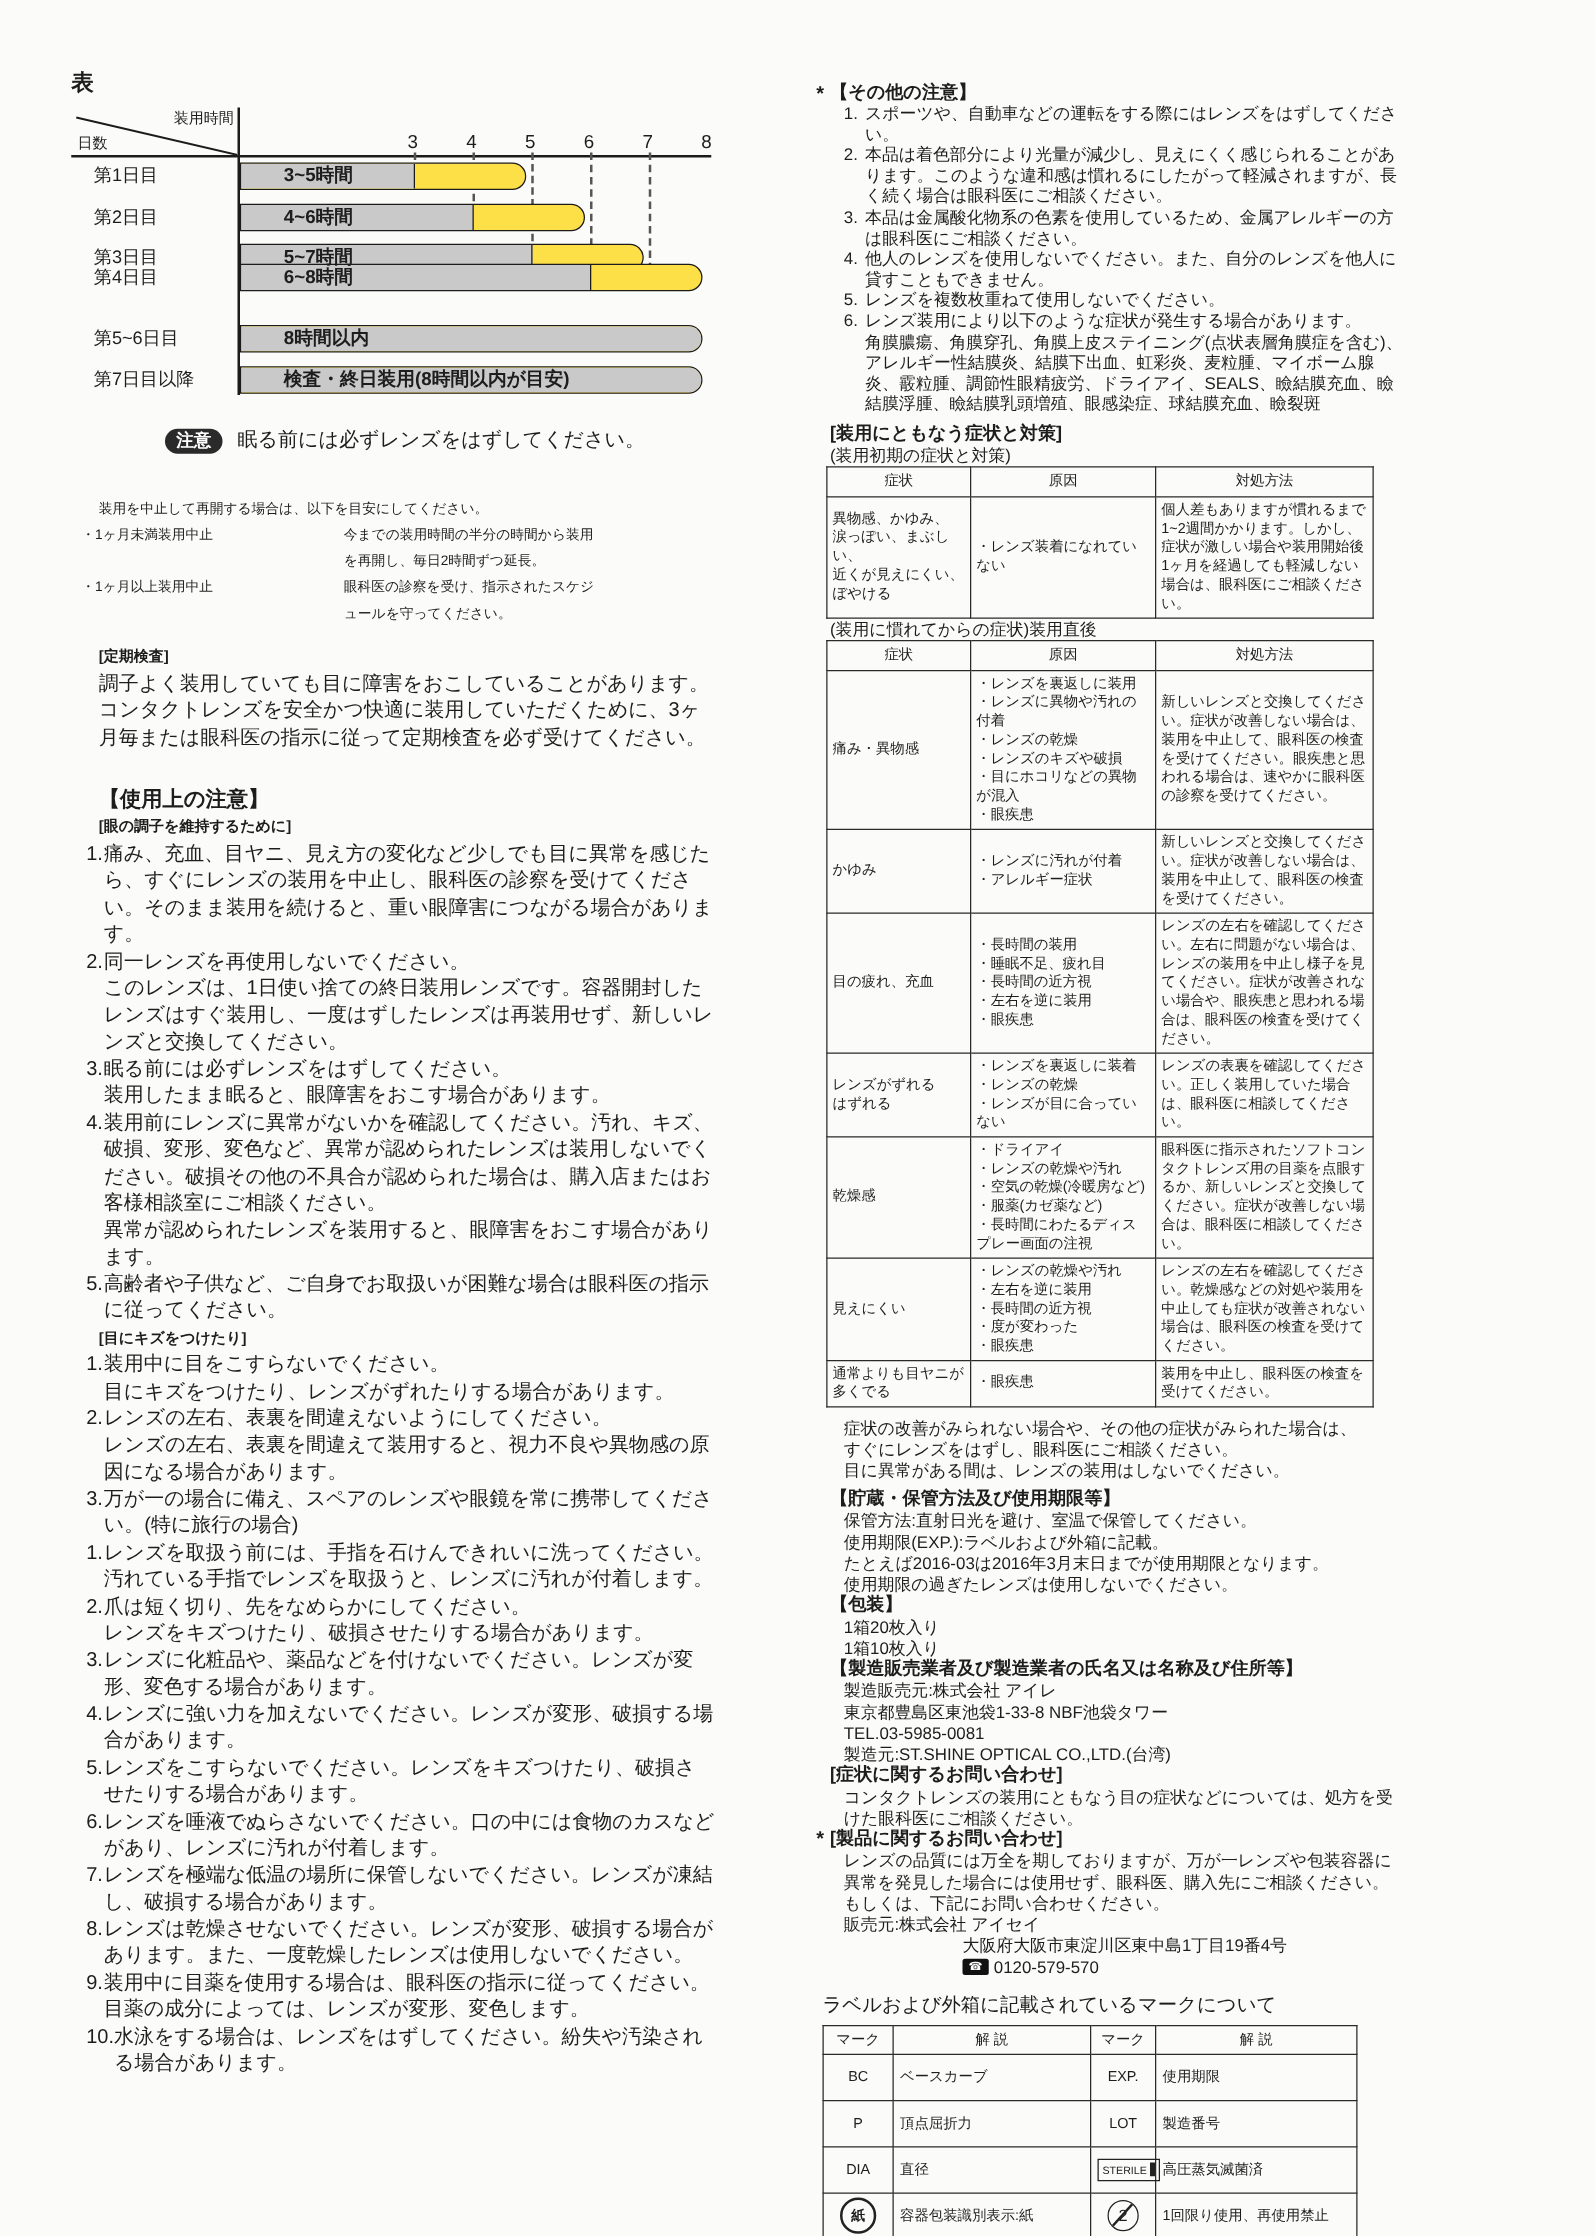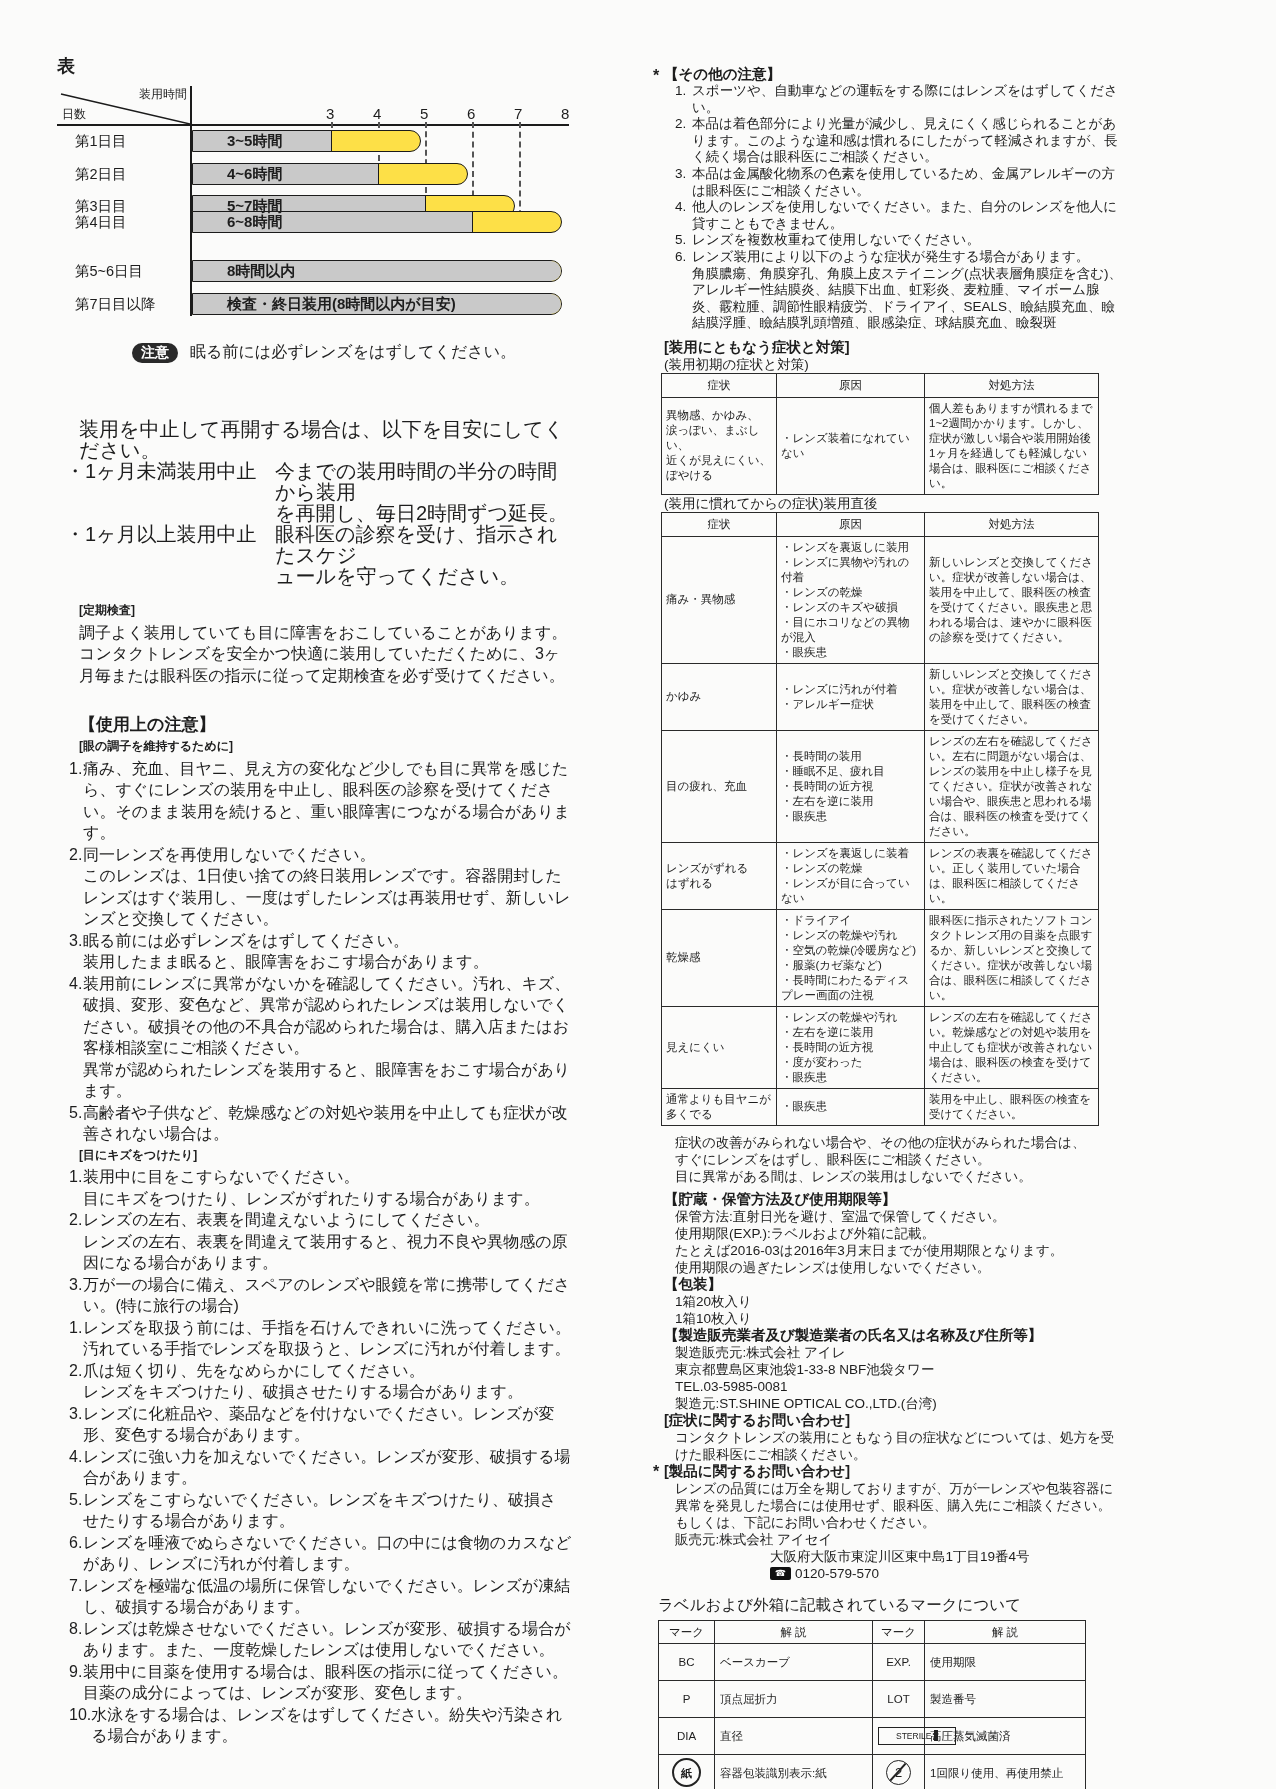--- a/index.html
+++ b/index.html
@@ -20,21 +20,21 @@
   .dash{position:absolute;width:0;border-left:2px dashed #555;}
   .chart-row{position:absolute;left:0;right:0;height:22px;}
   .day{position:absolute;left:18px;line-height:22px;font-size:14.5px;}
   .bar{position:absolute;left:135px;top:0;height:22px;border:1.5px solid #1b1b1b;
        border-radius:0 12px 12px 0;background:#fde047;overflow:hidden;box-sizing:border-box;}
   .bar-solid{position:absolute;left:0;top:0;height:100%;background:#c9c9c9;border-right:1.5px solid #1b1b1b;box-sizing:border-box;}
   .bar-label{position:absolute;left:34px;top:0;line-height:19px;font-size:15px;font-weight:bold;z-index:2;}
   .caution-row{margin-top:16px;display:flex;align-items:center;}
   .badge{background:#2a2a2a;color:#fff;border-radius:11px;padding:1px 9px;font-size:14px;font-weight:bold;margin-left:75px;flex:0 0 auto;}
   .caution-text{margin-left:12px;font-size:16px;}
-  .restart{margin-top:56px;font-size:20px;line-height:21px;}
+  .restart{margin-top:34px;font-size:11px;line-height:21px;}
   .restart-intro{margin-left:22px;}
   .restart-item{display:flex;}
   .restart-item .term{flex:0 0 210px;margin-left:8px;}
   .restart-item .desc{flex:1;}
   .sub-head{font-size:12px;font-weight:bold;margin-left:22px;line-height:21.5px;}
   .body-ind{margin-left:22px;font-size:16px;line-height:21.5px;}
   .sec-periodic{margin-top:13px;}
   .big-head{font-size:17px;font-weight:bold;margin-left:22px;margin-top:27px;line-height:23px;}
   .li{display:flex;font-size:16px;line-height:21.5px;margin-left:12px;}
   .li .num{flex:0 0 auto;min-width:14px;}
@@ -64,21 +64,21 @@
   .freedial{display:inline-flex;width:21px;height:13px;background:#111;border-radius:2px;color:#fff;
             font-size:9px;align-items:center;justify-content:center;margin-right:4px;flex:0 0 auto;}
   .marks-title{font-size:15.5px;margin-left:5px;margin-top:14px;margin-bottom:7px;}
   .marks-table{margin-left:5px;width:427px;table-layout:fixed;font-size:11.5px;line-height:14px;}
   .marks-table th,.marks-table td{border:1.4px solid #2a2a2a;padding:2px 5px;}
   .marks-table th{font-weight:normal;text-align:center;height:18px;}
   .marks-table td.mcell{text-align:center;vertical-align:middle;height:32px;}
   .marks-table td.dcell{text-align:left;vertical-align:middle;}
   .rec-paper{width:25px;height:25px;border:2px solid #222;border-radius:50%;display:inline-flex;
              align-items:center;justify-content:center;font-size:11px;font-weight:bold;}
-  .sterile{display:inline-flex;align-items:center;border:1.5px solid #222;padding:1px 17px;font-size:8.5px;justify-content:flex-end;}
+  .sterile{display:inline-flex;align-items:center;border:1.5px solid #222;padding:1px 3px;font-size:8.5px;justify-content:flex-end;}
   .sterile .thermo{width:4px;height:11px;background:#222;margin-left:3px;}
   .noreuse{position:relative;width:23px;height:23px;border:1.8px solid #222;border-radius:50%;
            display:inline-flex;align-items:center;justify-content:center;font-size:13px;overflow:hidden;}
   .noreuse .slash{position:absolute;left:10px;top:-4px;width:1.8px;height:30px;background:#222;transform:rotate(42deg);}
 </style>
 </head>
 <body>
 
 <div class="col-left">
 
@@ -212,21 +212,21 @@
       </div>
 
       <div class="li">
         <span class="num">4.</span>
         <span class="t pre">装用前にレンズに異常がないかを確認してください。汚れ、キズ、破損、変形、変色など、異常が認められたレンズは装用しないでください。破損その他の不具合が認められた場合は、購入店またはお客様相談室にご相談ください。
 異常が認められたレンズを装用すると、眼障害をおこす場合があります。</span>
       </div>
 
       <div class="li">
         <span class="num">5.</span>
-        <span class="t pre">高齢者や子供など、乾燥感などの対処や装用を中止しても症状が改善されない場合は。</span>
+        <span class="t pre">高齢者や子供など、ご自身でお取扱いが困難な場合は眼科医の指示に従ってください。</span>
       </div>
     </div>
 
   <div class="sub-head">[目にキズをつけたり]</div>
   <div>
 
       <div class="li">
         <span class="num">1.</span>
         <span class="t pre">装用中に目をこすらないでください。
 目にキズをつけたり、レンズがずれたりする場合があります。</span>

